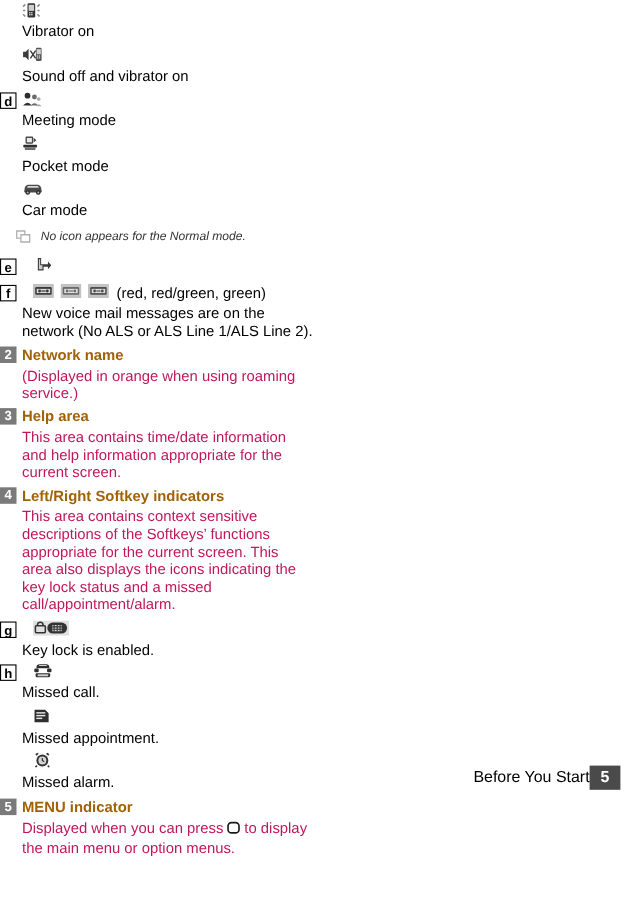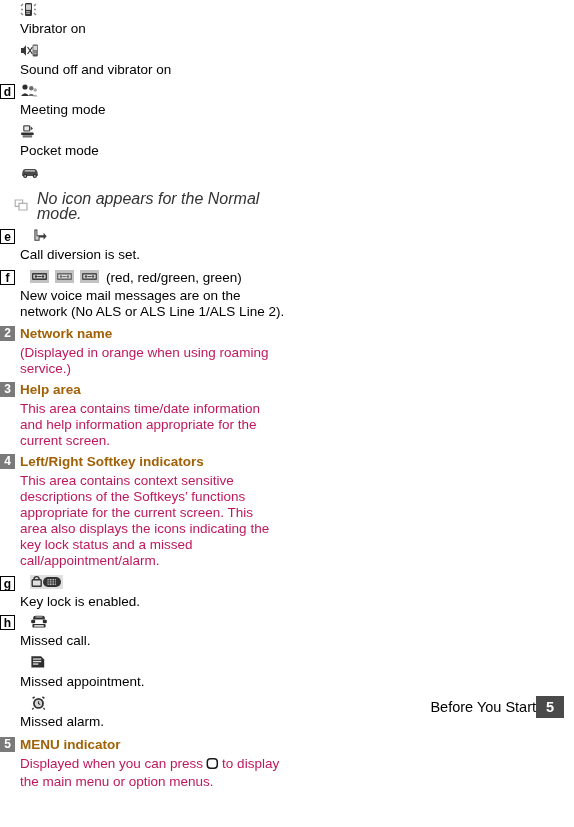--- a/index.html
+++ b/index.html
@@ -86,22 +86,22 @@
     font-weight: bold;
     color: #a16207;
   }
   .para {
     font-size: 13.5px;
     line-height: 16px;
     color: #be185d;
   }
   .note-line {
     display: flex;
-    align-items: center;
-    font-size: 16px;
+    align-items: flex-start;
+    font-size: 11px;
     font-style: italic;
     line-height: 15px;
     color: #333;
   }
   .note-text {
     margin-left: 8px;
   }
 
   
   .icon {
@@ -241,20 +241,21 @@
               <rect x="0" y="0" width="20" height="14" fill="#ffffff"></rect>
               <path d="M2 10 L2.6 6.4 Q3 4.4 5.2 4 L14.6 4 Q16.8 4.4 17.3 6.4 L18 10 Q18 11 17 11 L3 11 Q2 11 2 10 Z" fill="#4a4a4a"></path>
               <path d="M4.6 6.6 L5.2 5.2 L14.6 5.2 L15.3 6.6 Z" fill="#d8d8d8"></path>
               <circle cx="5.2" cy="11" r="2.1" fill="#2a2a2a"></circle>
               <circle cx="14.8" cy="11" r="2.1" fill="#2a2a2a"></circle>
               <circle cx="5.2" cy="11" r="0.9" fill="#bbbbbb"></circle>
               <circle cx="14.8" cy="11" r="0.9" fill="#bbbbbb"></circle>
             </svg>
           </span>
         </div>
+        <div class="caption">Car mode</div>
       </div>
     </div>
 
     <div class="note-line" style="margin-top:8px; margin-left:14px;">
       <span class="icon">
         <svg width="15" height="14" viewBox="0 0 15 14">
           <rect x="0" y="0" width="15" height="14" fill="#ffffff"></rect>
           <path d="M1.2 2 L8.6 2 L8.6 8.4 L1.2 8.4 Z" fill="none" stroke="#b0b0b0" stroke-width="1.2"></path>
           <path d="M5 5.4 L13 5.4 L13 12 L5 12 Z" fill="#ffffff" stroke="#b0b0b0" stroke-width="1.2"></path>
         </svg>
@@ -269,21 +270,20 @@
       <div class="body-col">
         <div class="icon-line" style="padding-left:12px;">
           <span class="icon">
             <svg width="16" height="15" viewBox="0 0 16 15">
               <rect x="0" y="0" width="16" height="15" fill="#ffffff"></rect>
               <path d="M2.4 1.6 L2.4 12.8 L7.6 12.8 L7.6 9.4 L11.6 9.4 L11.6 11.8 L14.6 8.2 L11.6 4.8 L11.6 7.2 L5.4 7.2 L5.4 1.6 Z" fill="#3b3b3b"></path>
               <path d="M3.4 2.6 L4.5 2.6 L4.5 8.2 L6.6 8.2 L6.6 11.8 L3.4 11.8 Z" fill="#cfcfcf"></path>
             </svg>
           </span>
         </div>
-        <div class="caption">Call diversion is set.</div>
       </div>
     </div>
 
     <div class="row" style="margin-top:5px;">
       <div class="marker-col">
         <span class="letter-marker">f</span>
       </div>
       <div class="body-col">
         <div class="icon-line" style="padding-left:10px;">
           <span class="icon">

